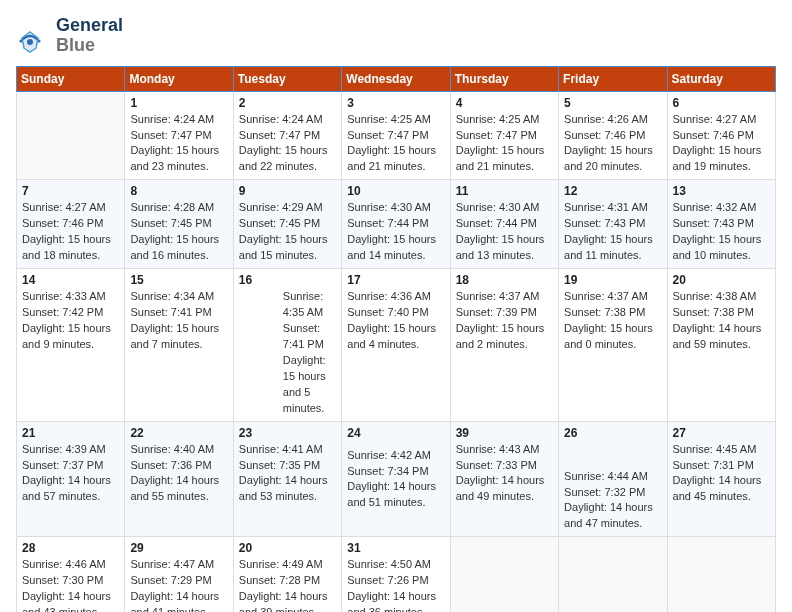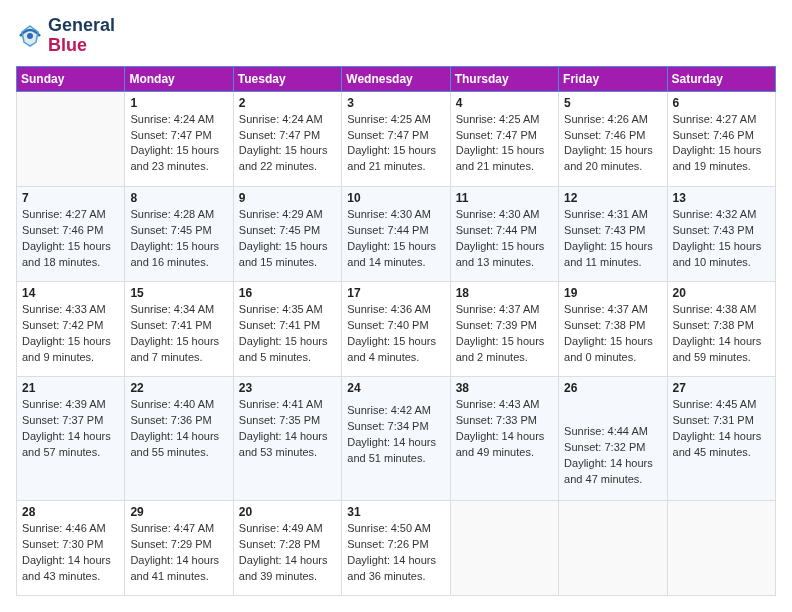--- a/index.html
+++ b/index.html
@@ -18,30 +18,31 @@
       flex-direction: column;
     }
     .header {
       display: flex;
       justify-content: space-between;
       align-items: flex-start;
       margin-bottom: 10px;
     }
     .logo {
       display: flex;
-      align-items: center;
+      align-items: flex-end;
+      gap: 8px;
     }
     .logo-text {
       font-size: 18px;
       font-weight: bold;
       color: #1a3a5c;
       line-height: 1.1;
     }
     .logo-text span {
-      color: #be185d;
+      color: #737373;
     }
     .logo-icon {
       width: 28px;
       height: 28px;
       margin-right: 4px;
     }
     .title-section {
       text-align: right;
     }
     .main-title {
@@ -54,21 +55,21 @@
       color: #1a3a5c;
     }
     .calendar {
       flex: 1;
       border: 1px solid #ccc;
       border-collapse: collapse;
       width: 100%;
       table-layout: fixed;
     }
     .calendar th {
-      background: #a21caf;
+      background: #c2410c;
       color: #fff;
       padding: 5px 4px;
       font-size: 12px;
       font-weight: bold;
       text-align: left;
       border: 1px solid #4a8dd5;
     }
     .calendar td {
       vertical-align: top;
       padding: 4px 5px;
@@ -240,21 +241,21 @@
           </td>
           <td>
             <span class="day-number">15</span>
             <div class="day-info" style="white-space: pre-line;">Sunrise: 4:34 AM
 Sunset: 7:41 PM
 Daylight: 15 hours
 and 7 minutes.</div>
           </td>
           <td>
             <span class="day-number">16</span>
-            <div class="day-info" style="white-space: pre-line;">Sunrise: 4:35 AM
+            <div class="day-info" style="white-space: pre-line; margin-left: 44px;">Sunrise: 4:35 AM
 Sunset: 7:41 PM
 Daylight: 15 hours
 and 5 minutes.</div>
           </td>
           <td>
             <span class="day-number">17</span>
             <div class="day-info" style="white-space: pre-line;">Sunrise: 4:36 AM
 Sunset: 7:40 PM
 Daylight: 15 hours
 and 4 minutes.</div>
@@ -304,21 +305,21 @@
 and 53 minutes.</div>
           </td>
           <td>
             <span class="day-number">24</span>
             <div class="day-info" style="white-space: pre-line; margin-top: 8px;">Sunrise: 4:42 AM
 Sunset: 7:34 PM
 Daylight: 14 hours
 and 51 minutes.</div>
           </td>
           <td>
-            <span class="day-number">38</span>
+            <span class="day-number">39</span>
             <div class="day-info" style="white-space: pre-line;">Sunrise: 4:43 AM
 Sunset: 7:33 PM
 Daylight: 14 hours
 and 49 minutes.</div>
           </td>
           <td>
             <span class="day-number">26</span>
             <div class="day-info" style="white-space: pre-line; margin-top: 29px;">Sunrise: 4:44 AM
 Sunset: 7:32 PM
 Daylight: 14 hours

